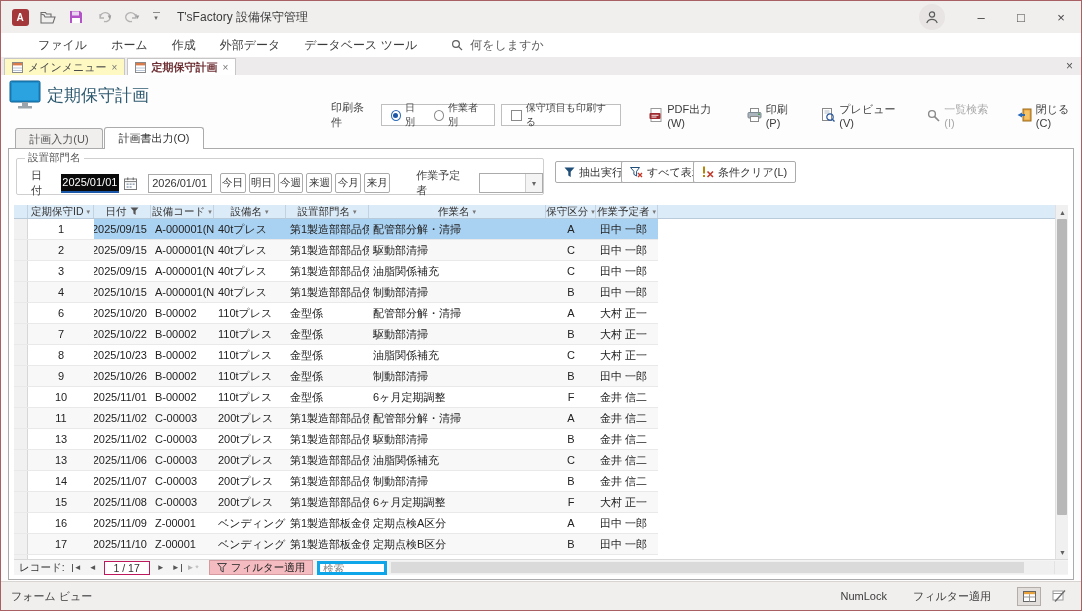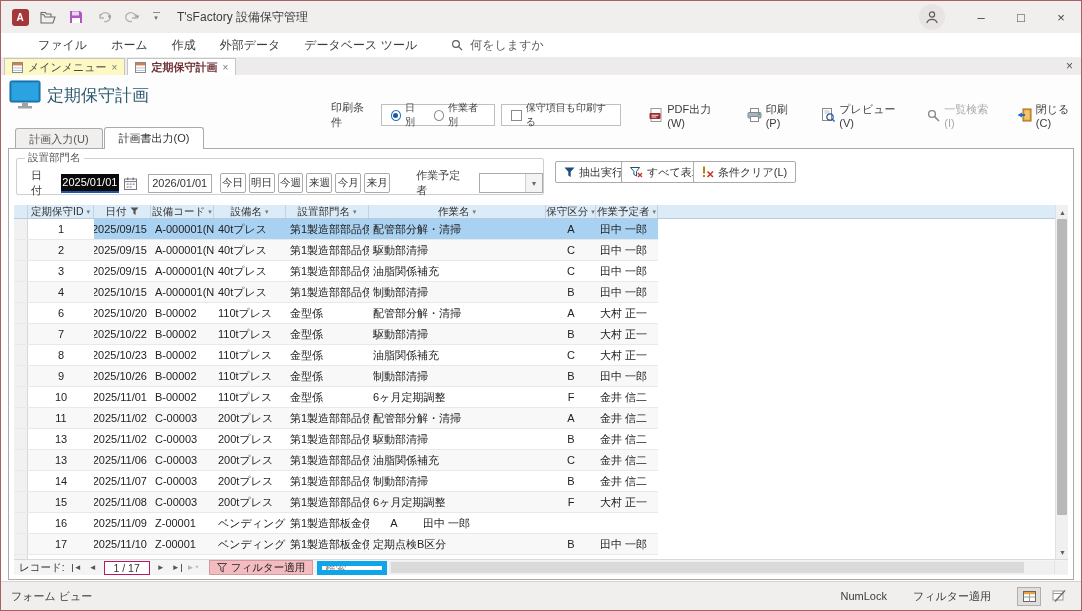--- a/index.html
+++ b/index.html
@@ -102,21 +102,21 @@
   .vscroll .thumb { position:absolute; left:1px; right:1px; top:14px; bottom:44px; background:#b8b8b8; border-radius:1px; }
 
   
   .ds-nav { position:absolute; left:0; right:0; bottom:0; height:16px; background:#f4f4f4; border-top:1px solid #d9d9d9; display:flex; align-items:center; font-size:10.5px; color:#333; }
   .ds-nav .rlabel { padding:0 4px 0 5px; }
   .navbtn { width:16px; height:14px; display:flex; align-items:center; justify-content:center; color:#555; font-size:8px; gap:1px; }
   .navbtn .bar { width:1px; height:8px; background:#555; }
   .navbtn.disabled { color:#b5b5b5; }
   .posbox { width:46px; height:14px; background:#fff; border:1px solid #be185d; display:flex; align-items:center; justify-content:center; margin:0 3px; font-size:10.5px; }
   .filterbtn { display:flex; align-items:center; gap:4px; height:15px; padding:0 7px; background:#f4bcc0; border:1px solid #d59aa0; margin-left:8px; font-size:10.5px; color:#222; }
-  .navsearch { width:70px; height:14px; border:5px solid #0ea5e9; margin-left:4px; font-size:10.5px; padding:0 3px; color:#333; font-family:inherit; }
+  .navsearch { width:70px; height:14px; border:3px solid #0ea5e9; margin-left:4px; font-size:10.5px; padding:0 3px; color:#333; font-family:inherit; }
   .navsearch::placeholder { color:#888; }
   .hscroll { flex:1; height:13px; margin:0 0 0 2px; background:#f0f0f0; position:relative; }
   .hscroll .thumb { position:absolute; left:2px; top:1px; bottom:1px; right:30px; background:#dadada; }
   .scroll-corner { width:14px; height:13px; background:#f0f0f0; border-left:1px solid #e3e3e3; }
 
   
   .statusbar { position:absolute; left:0; right:0; bottom:0; height:29px; background:#f1efee; border-top:1px solid #d8d4d2; display:flex; align-items:center; font-size:11px; color:#3b3b3b; }
   .statusbar .view { padding-left:10px; }
   .sb-right { margin-left:auto; display:flex; align-items:center; gap:26px; padding-right:10px; }
   .sb-icons { display:flex; gap:6px; }
@@ -570,20 +570,21 @@
               <div class="cell c6">F</div>
               <div class="cell c7">大村 正一</div>
             </div>
             <div class="ds-row">
               <div class="selcell"></div>
               <div class="cell c0">16</div>
               <div class="cell c1">2025/11/09</div>
               <div class="cell c2">Z-00001</div>
               <div class="cell c3">ベンディングマシン</div>
               <div class="cell c4">第1製造部板金係</div>
+              <div class="cell c5">定期点検A区分</div>
               <div class="cell c6">A</div>
               <div class="cell c7">田中 一郎</div>
             </div>
             <div class="ds-row">
               <div class="selcell"></div>
               <div class="cell c0">17</div>
               <div class="cell c1">2025/11/10</div>
               <div class="cell c2">Z-00001</div>
               <div class="cell c3">ベンディングマシン</div>
               <div class="cell c4">第1製造部板金係</div>

